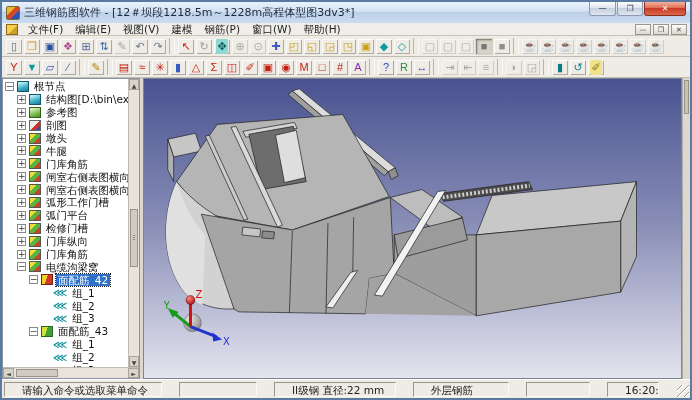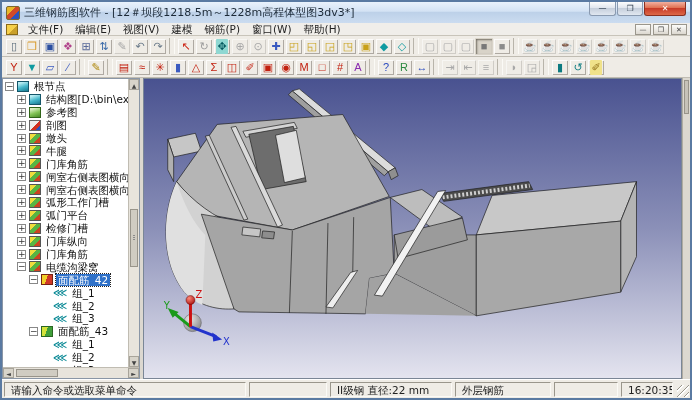--- a/index.html
+++ b/index.html
@@ -67,21 +67,21 @@
   .hthumb{position:absolute;left:13px;top:1px;bottom:1px;width:42px;background:#d0ccc2;border:1px solid #98948a;}
   .splitter{width:3px;background:#dcd8d0;flex:none;}
   .viewport{flex:1;position:relative;border:1px solid #7a8696;min-width:0;}
   .viewport svg{display:block;width:100%;height:100%;}
   .vp-scroll{width:8px;background:#dcd8d0;border-left:1px solid #b0aca2;flex:none;position:relative;}
   .vp-thumb{position:absolute;top:2px;left:1px;right:1px;height:34px;background:#c6c2b8;border:1px solid #98948a;}
   
   .statusbar{height:19px;background:#efece6;border-top:1px solid #fff;display:flex;align-items:center;
              padding:1px 14px 1px 2px;font-size:10.5px;color:#222;position:relative;}
   .sb-cell{height:15px;line-height:14px;border:1px solid;border-color:#9a968c #fbfaf6 #fbfaf6 #9a968c;
-           padding:0 6px;margin-right:3px;white-space:nowrap;overflow:hidden;flex:none;}
+           padding:0 17px;margin-right:17px;white-space:nowrap;overflow:hidden;flex:none;}
   .sb-cell.flex{flex:1;}
   .grip{position:absolute;right:1px;bottom:1px;width:12px;height:12px;
         background:repeating-linear-gradient(135deg,transparent 0 3px,#9a968c 3px 4px,#fff 4px 5px);}
 </style>
 </head>
 <body>
 
 <div class="window">
 
   <div class="titlebar">

